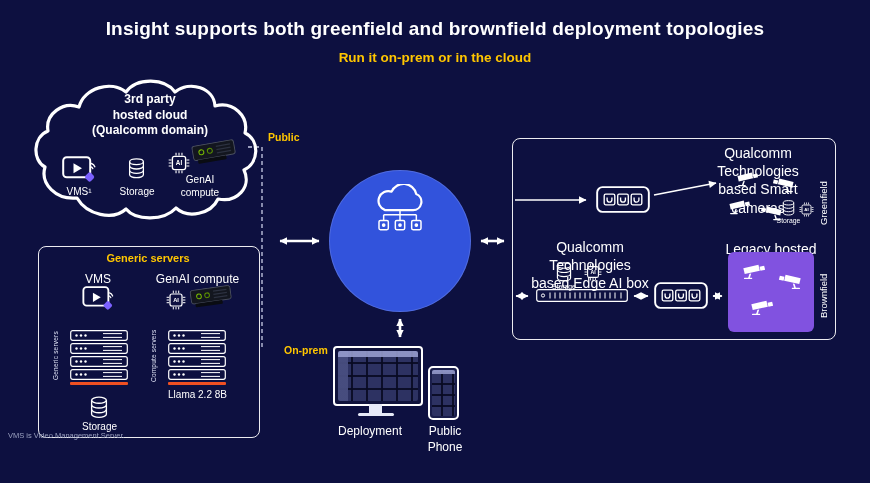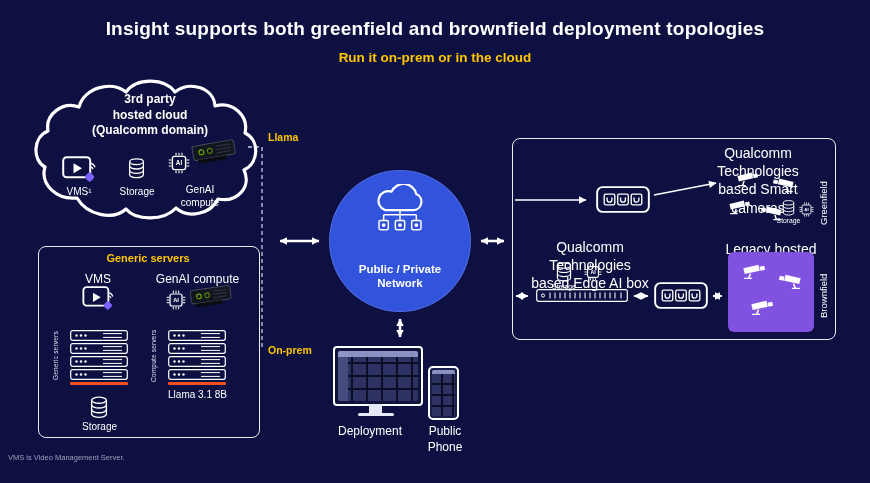--- a/index.html
+++ b/index.html
@@ -164,25 +164,25 @@
       <use href="#sym-db"></use>
     </svg>
   <div class="abs ctr lbl-sm" style="left:116px;top:186px;width:42px">Storage</div>
 
   <svg class="abs icon" style="left:168px;top:152px" width="22" height="22">
       <use href="#sym-chip"></use>
     </svg>
   <svg class="abs" style="left:192px;top:142px;transform:rotate(-10deg)" width="44" height="21" viewBox="0 0 46 22">
       <use href="#sym-gpu"></use>
     </svg>
-  <div class="abs ctr pre lbl-sm" style="left:168px;top:184px;width:64px">GenAI
+  <div class="abs ctr pre lbl-sm" style="left:168px;top:174px;width:64px">GenAI
 compute</div>
 
-  <div class="abs conn-lbl yellow" style="left:268px;top:131px">Llama</div>
-  <div class="abs conn-lbl yellow" style="left:268px;top:344px">On-prem</div>
+  <div class="abs conn-lbl yellow" style="left:268px;top:131px">Public</div>
+  <div class="abs conn-lbl yellow" style="left:284px;top:344px">On-prem</div>
 
   <div class="abs box" style="left:38px;top:246px;width:220px;height:190px"></div>
   <div class="abs ctr boxtitle yellow" style="left:38px;top:252px;width:220px">Generic servers</div>
 
   <div class="abs ctr lbl-md" style="left:68px;top:272px;width:60px">VMS</div>
   <svg class="abs icon" style="left:82px;top:286px" width="32" height="25">
       <use href="#sym-vms"></use>
     </svg>
 
   <div class="abs ctr lbl-md" style="left:150px;top:272px;width:95px">GenAI compute</div>
@@ -215,33 +215,31 @@
   <svg class="abs icon" style="left:168px;top:343px" width="58" height="11">
       <use href="#sym-srvunit"></use>
     </svg>
   <svg class="abs icon" style="left:168px;top:356px" width="58" height="11">
       <use href="#sym-srvunit"></use>
     </svg>
   <svg class="abs icon" style="left:168px;top:369px" width="58" height="11">
       <use href="#sym-srvunit"></use>
     </svg>
   <div class="abs orange-strip" style="left:168px;top:382px;width:58px"></div>
-  <div class="abs ctr lbl-sm" style="left:160px;top:389px;width:75px">Llama 3.1 8B</div>
+  <div class="abs ctr lbl-sm" style="left:160px;top:389px;width:75px">Llama 2.2 8B</div>
 
   <svg class="abs icon" style="left:90px;top:396px" width="18" height="23">
       <use href="#sym-db"></use>
     </svg>
   <div class="abs ctr lbl-sm" style="left:72px;top:421px;width:55px">Storage</div>
 
   <div class="abs netcircle" style="left:329px;top:170px;width:142px;height:142px"></div>
   <svg class="abs icon" style="left:363px;top:184px" width="74" height="56" viewBox="0 0 76 60">
       <use href="#sym-cloudnet"></use>
     </svg>
-  <div class="abs ctr pre" style="left:344px;top:262px;width:112px;font-size:11.5px;font-weight:700;line-height:1.25">Public / Private
-Network</div>
 
   <div class="abs monitor" style="left:333px;top:346px;width:86px;height:56px">
     <div class="screen"></div>
   </div>
   <div class="abs stand-neck" style="left:369px;top:404px"></div>
   <div class="abs stand-base" style="left:358px;top:413px"></div>
   <div class="abs ctr lbl-md" style="left:330px;top:424px;width:80px">Deployment</div>
 
   <div class="abs phone" style="left:428px;top:366px;width:27px;height:50px">
     <div class="pscreen"></div>
@@ -298,15 +296,15 @@
       <use href="#sym-cam"></use>
     </svg>
   <svg class="abs icon flip" style="left:776px;top:272px" width="26" height="19">
       <use href="#sym-cam"></use>
     </svg>
   <svg class="abs icon" style="left:750px;top:298px" width="26" height="19">
       <use href="#sym-cam"></use>
     </svg>
   <div class="abs vlabel" style="left:818px;top:258px;height:76px">Brownfield</div>
 
-  <div class="abs footnote" style="left:8px;top:453px">VMS is Video Management Server.</div>
+  <div class="abs footnote" style="left:8px;top:431px">VMS is Video Management Server.</div>
 
 </div>
 
 </body></html>

